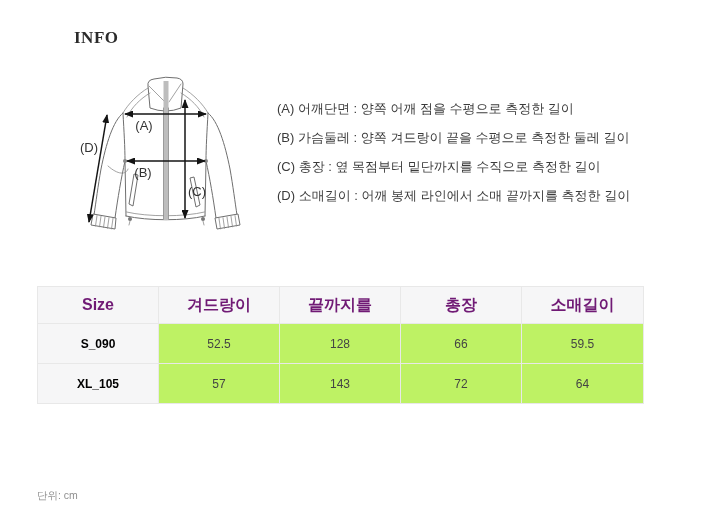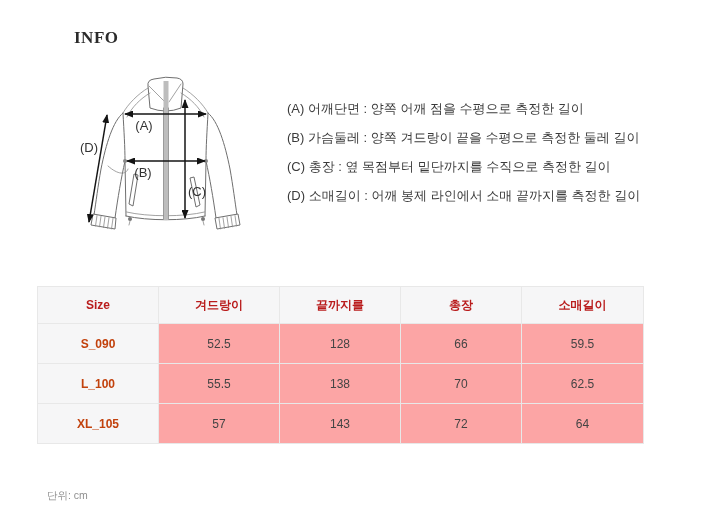--- a/index.html
+++ b/index.html
@@ -7,41 +7,41 @@
     width:710px;height:516px;position:relative;background:#ffffff;
     font-family:"Liberation Sans","DejaVu Sans",sans-serif;
     overflow:hidden;
   }
   .info-title{
     position:absolute;left:74px;top:28px;
     font-family:"Liberation Serif","DejaVu Serif",serif;
     font-size:17px;font-weight:700;color:#2b2b2b;letter-spacing:.5px;
   }
   .jacket-wrap{position:absolute;left:70px;top:62px;width:200px;height:200px;}
-  .guide-list{position:absolute;left:287px;top:94px;width:400px;}
+  .guide-list{position:absolute;left:277px;top:94px;width:400px;}
   .guide-line{
     height:29px;line-height:29px;font-size:13px;color:#3b3b3b;
     white-space:nowrap;
   }
   .size-table{
     position:absolute;left:37px;top:286px;
     border-collapse:collapse;table-layout:fixed;width:606px;
     font-size:12px;color:#444;
   }
   .size-table th,.size-table td{
     border:1px solid #e8e8e8;text-align:center;vertical-align:middle;
     padding:0;
   }
   .size-table thead th{
-    height:36px;background:#f6f6f7;color:#b91c1c;font-weight:600;font-size:12px;
+    height:36px;background:#f6f6f7;color:#701a75;font-weight:600;font-size:16px;
   }
-  .size-table td{height:39px;background:#fca5a5;}
-  .size-table td.size-col{background:#f6f6f7;color:#c2410c;font-weight:600;}
+  .size-table td{height:39px;background:#bef264;}
+  .size-table td.size-col{background:#f6f6f7;color:#000000;font-weight:600;}
   .unit-note{
-    position:absolute;left:37px;top:489px;font-size:10.5px;color:#8f8f8f;margin-left:10px;
+    position:absolute;left:37px;top:489px;font-size:10.5px;color:#8f8f8f;
   }
   .garment{stroke:#6f6f6f;stroke-width:1;fill:none;stroke-linecap:round;stroke-linejoin:round;}
   .garment-fill{stroke:#6f6f6f;stroke-width:1;fill:#ffffff;stroke-linejoin:round;}
   .seam{stroke:#8a8a8a;stroke-width:.8;fill:none;stroke-linecap:round;}
   .arrow{stroke:#141414;stroke-width:1.5;fill:none;}
   .dim-label{font-size:13px;fill:#333;font-family:"Liberation Sans","DejaVu Sans",sans-serif;}
 </style>
 </head>
 <body>
 
@@ -133,27 +133,20 @@
   </thead>
   <tbody>
     <tr>
       <td class="size-col">S_090</td>
       <td>52.5</td>
       <td>128</td>
       <td>66</td>
       <td>59.5</td>
     </tr>
     <tr>
-      <td class="size-col">L_100</td>
-      <td>55.5</td>
-      <td>138</td>
-      <td>70</td>
-      <td>62.5</td>
-    </tr>
-    <tr>
       <td class="size-col">XL_105</td>
       <td>57</td>
       <td>143</td>
       <td>72</td>
       <td>64</td>
     </tr>
   </tbody>
 </table>
 
 <div class="unit-note">단위: cm</div>

